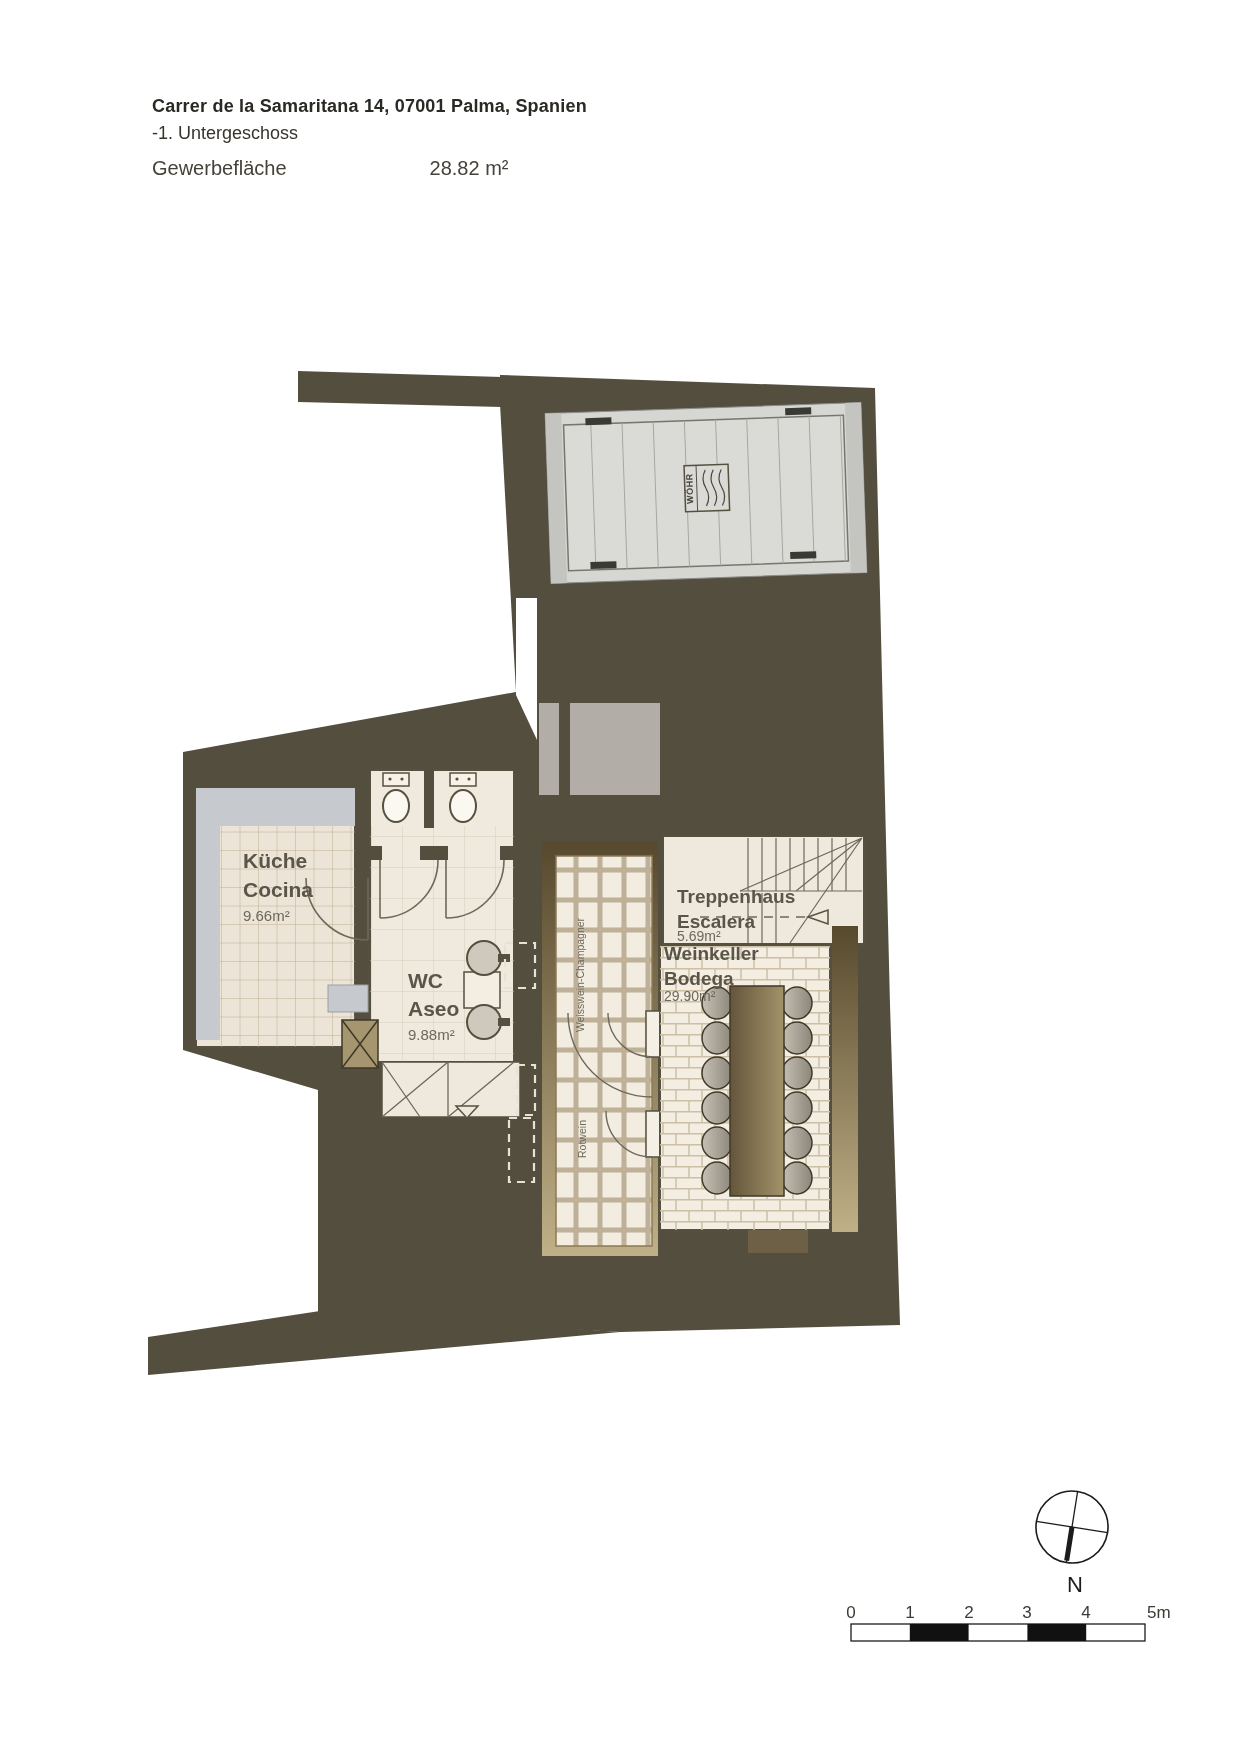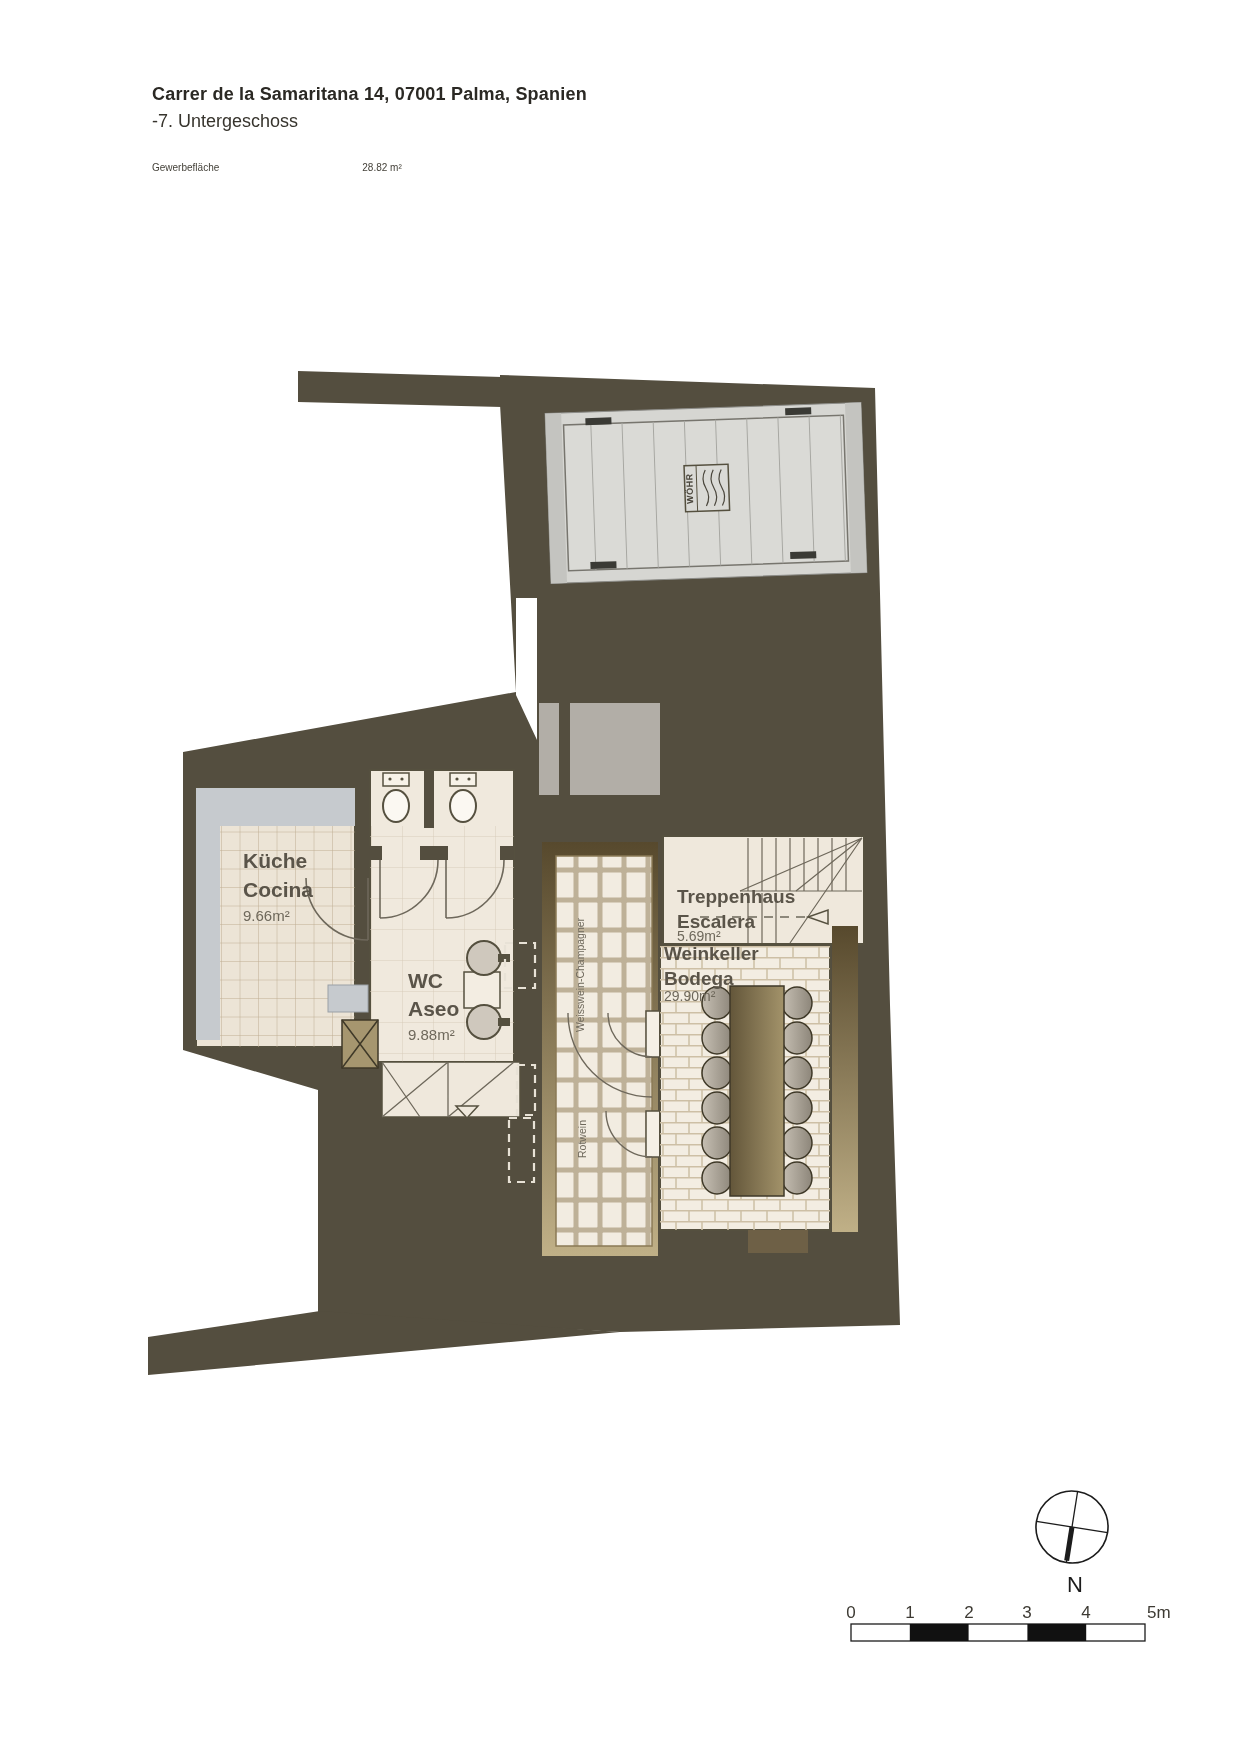--- a/index.html
+++ b/index.html
@@ -1,41 +1,41 @@
 <!DOCTYPE html>
 <html><head>
 <meta charset="utf-8">
 <style>
   html,body{margin:0;padding:0;background:#ffffff;}
   .page{position:relative;width:1241px;height:1754px;background:#ffffff;overflow:hidden;
         font-family:"Liberation Sans", sans-serif;}
-  .hdr{position:absolute;left:152px;top:84px;}
+  .hdr{position:absolute;left:152px;top:96px;}
   .hdr .t1{font-size:18px;font-weight:bold;color:#2b2924;letter-spacing:.2px;}
   .hdr .t2{font-size:18px;color:#37342d;margin-top:6px;}
-  .hdr .t3{font-size:10px;color:#45423a;margin-top:30px;display:flex;}
+  .hdr .t3{font-size:20px;color:#45423a;margin-top:13px;display:flex;}
   .hdr .t3 .val{margin-left:143px;}
   svg{position:absolute;left:0;top:0;}
   svg text{font-family:"Liberation Sans", sans-serif;}
   .roomName{font-size:21px;font-weight:bold;fill:#5a5449;}
   .roomName.sm{font-size:19px;}
   .roomArea{font-size:15px;fill:#6e685b;}
   .roomArea.sm{font-size:14px;}
   .rackTxt{font-size:10.5px;fill:#6e685b;}
   .scaleTxt{font-size:17px;fill:#3d3a33;}
   .nTxt{font-size:22px;fill:#1c1c1c;}
   .woehrTxt{font-size:9px;font-weight:bold;fill:#4a463c;letter-spacing:.5px;}
 </style>
 </head>
 <body>
 
 <div class="page">
 
   <div class="hdr">
     <div class="t1">Carrer de la Samaritana 14, 07001 Palma, Spanien</div>
-    <div class="t2">-7. Untergeschoss</div>
+    <div class="t2">-1. Untergeschoss</div>
     <div class="t3">
       <span>Gewerbefläche</span>
       <span class="val">28.82 m²</span>
     </div>
   </div>
 
   <svg width="1241" height="1754" viewBox="0 0 1241 1754">
     <defs>
       <pattern id="kTile" width="18.5" height="18.5" patternUnits="userSpaceOnUse">
         <path d="M18.5,0 V18.5 M0,18.5 H18.5" stroke="#bfae92" stroke-width="1" fill="none"></path>

